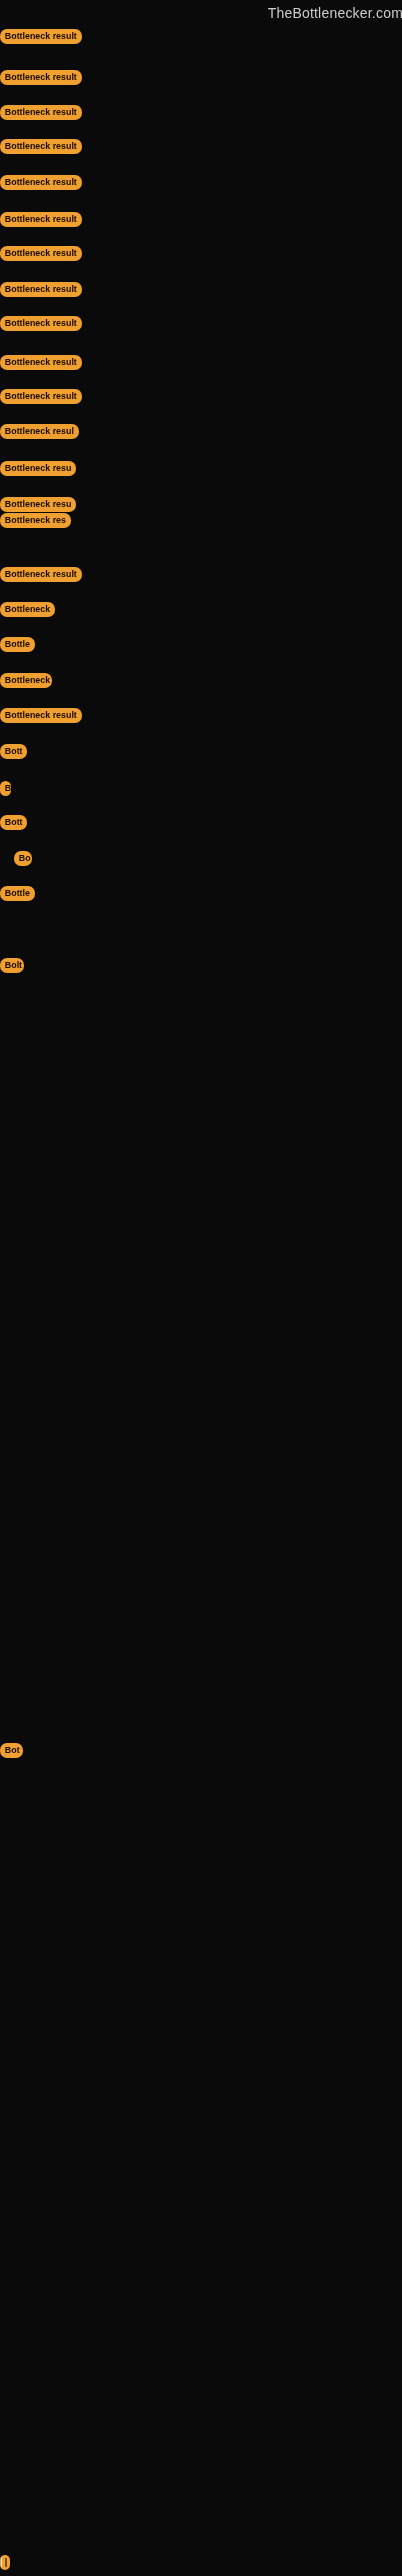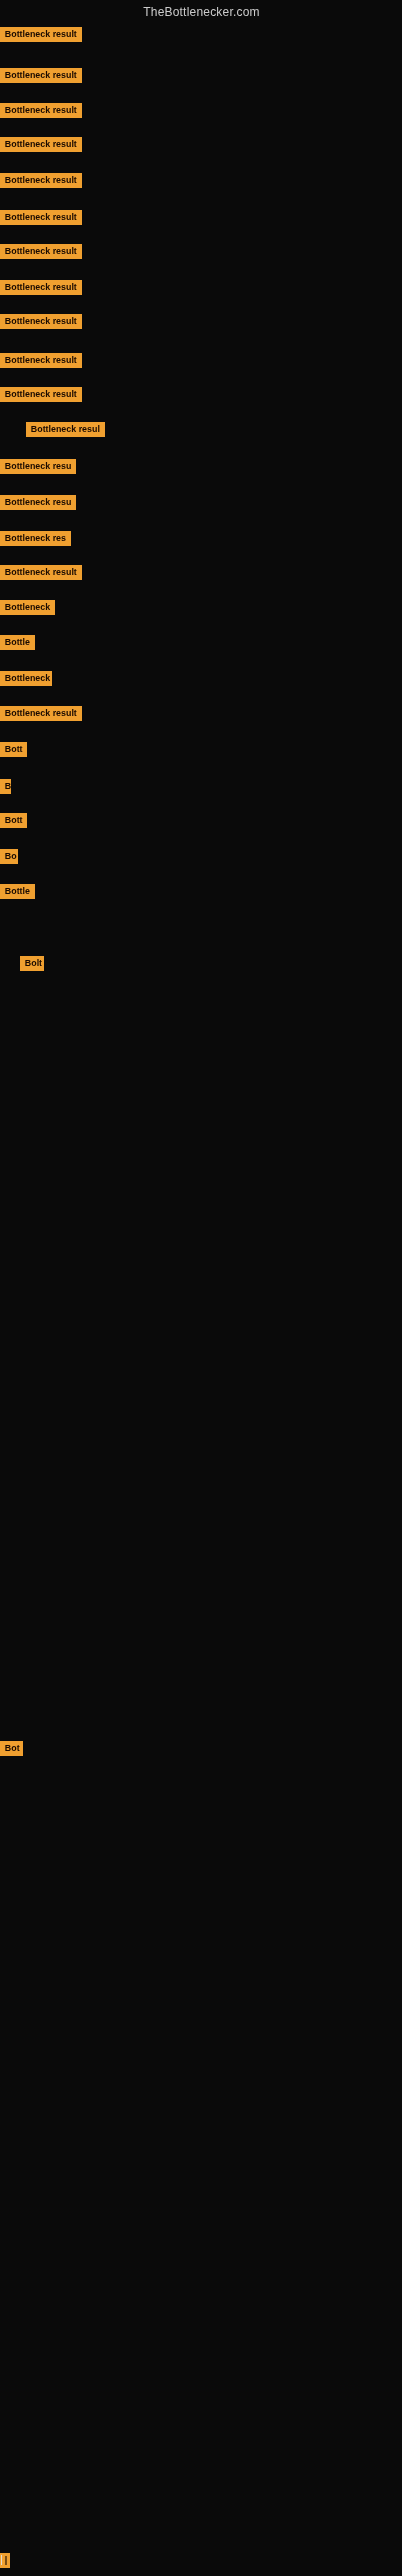--- a/index.html
+++ b/index.html
@@ -8,34 +8,34 @@
       box-sizing: border-box;
     }
     body {
       background-color: #0a0a0a;
       width: 403px;
       min-height: 2576px;
       font-family: Arial, sans-serif;
       position: relative;
     }
     .site-title {
-      text-align: center;
+      text-align: right;
       color: #cccccc;
-      font-size: 12px;
+      font-size: 14px;
       padding: 4.8px 0 3.2px 0;
       letter-spacing: 0.2px;
     }
     .bottleneck-label {
       display: inline-block;
       background-color: #f0a030;
       color: #1a0a00;
       font-size: 8.9px;
       font-weight: bold;
       padding: 2.4px 4.8px;
-      border-radius: 0;
+      border-radius: 7px;
       white-space: nowrap;
       overflow: hidden;
     }
   </style>
 </head>
 <body>
 
 <div class="site-title">TheBottlenecker.com</div>
 
 <div id="entries-container" style="position: relative; width: 403px; height: 2560px;">
@@ -43,32 +43,32 @@
     <div style="position: absolute; top: 46px; left: 0px;"><span class="bottleneck-label" style="max-width: 93px;">Bottleneck result</span></div>
     <div style="position: absolute; top: 81px; left: 0px;"><span class="bottleneck-label" style="max-width: 93px;">Bottleneck result</span></div>
     <div style="position: absolute; top: 115px; left: 0px;"><span class="bottleneck-label" style="max-width: 94px;">Bottleneck result</span></div>
     <div style="position: absolute; top: 151px; left: 0px;"><span class="bottleneck-label" style="max-width: 93px;">Bottleneck result</span></div>
     <div style="position: absolute; top: 188px; left: 0px;"><span class="bottleneck-label" style="max-width: 93px;">Bottleneck result</span></div>
     <div style="position: absolute; top: 222px; left: 0px;"><span class="bottleneck-label" style="max-width: 91px;">Bottleneck result</span></div>
     <div style="position: absolute; top: 258px; left: 0px;"><span class="bottleneck-label" style="max-width: 90px;">Bottleneck result</span></div>
     <div style="position: absolute; top: 292px; left: 0px;"><span class="bottleneck-label" style="max-width: 90px;">Bottleneck result</span></div>
     <div style="position: absolute; top: 331px; left: 0px;"><span class="bottleneck-label" style="max-width: 91px;">Bottleneck result</span></div>
     <div style="position: absolute; top: 365px; left: 0px;"><span class="bottleneck-label" style="max-width: 90px;">Bottleneck result</span></div>
-    <div style="position: absolute; top: 400px; left: 12px; padding-left: 14px;"><span class="bottleneck-label" style="max-width: 87px;">Bottleneck resul</span></div>
+    <div style="position: absolute; top: 400px; left: 0px;"><span class="bottleneck-label" style="max-width: 87px;">Bottleneck resul</span></div>
     <div style="position: absolute; top: 437px; left: 0px;"><span class="bottleneck-label" style="max-width: 83px;">Bottleneck resu</span></div>
     <div style="position: absolute; top: 473px; left: 0px;"><span class="bottleneck-label" style="max-width: 83px;">Bottleneck resu</span></div>
-    <div style="position: absolute; top: 509px; left: 0px;"><span class="bottleneck-label" style="max-width: 78px;">Bottleneck res</span></div>
+    <div style="position: absolute; top: 489px; left: 0px;"><span class="bottleneck-label" style="max-width: 78px;">Bottleneck res</span></div>
     <div style="position: absolute; top: 543px; left: 0px;"><span class="bottleneck-label" style="max-width: 91px;">Bottleneck result</span></div>
     <div style="position: absolute; top: 578px; left: 0px; text-align: right;"><span class="bottleneck-label" style="max-width: 58px;">Bottleneck</span></div>
     <div style="position: absolute; top: 613px; left: 0px;"><span class="bottleneck-label" style="max-width: 39px;">Bottle</span></div>
     <div style="position: absolute; top: 649px; left: 0px;"><span class="bottleneck-label" style="max-width: 52px;">Bottleneck</span></div>
     <div style="position: absolute; top: 684px; left: 0px;"><span class="bottleneck-label" style="max-width: 86px;">Bottleneck result</span></div>
     <div style="position: absolute; top: 720px; left: 0px;"><span class="bottleneck-label" style="max-width: 28px;">Bott</span></div>
     <div style="position: absolute; top: 757px; left: 0px;"><span class="bottleneck-label" style="max-width: 11.3px;">B</span></div>
     <div style="position: absolute; top: 791px; left: 0px;"><span class="bottleneck-label" style="max-width: 28px;">Bott</span></div>
-    <div style="position: absolute; top: 827px; left: 0px;"><span class="bottleneck-label" style="max-width: 17.7px;">Bo</span></div>
+    <div style="position: absolute; top: 827px; left: 0px; padding-left: 14px;"><span class="bottleneck-label" style="max-width: 17.7px;">Bo</span></div>
     <div style="position: absolute; top: 862px; left: 0px;"><span class="bottleneck-label" style="max-width: 40px;">Bottle</span></div>
-    <div style="position: absolute; top: 934px; left: 0px; padding-left: 20px;"><span class="bottleneck-label" style="max-width: 24px;">Bolt</span></div>
+    <div style="position: absolute; top: 934px; left: 0px;"><span class="bottleneck-label" style="max-width: 24px;">Bolt</span></div>
     <div style="position: absolute; top: 1719px; left: 0px;"><span class="bottleneck-label" style="max-width: 22.5px;">Bot</span></div>
     <div style="position: absolute; top: 2531px; left: 0px;"><span class="bottleneck-label" style="max-width: 6.4px;">|</span></div>
     <div style="position: absolute; top: 2531px; left: 0px; color: rgb(224, 224, 224); font-size: 11.3px;">|</div>
   </div>
 
 
 </body></html>

